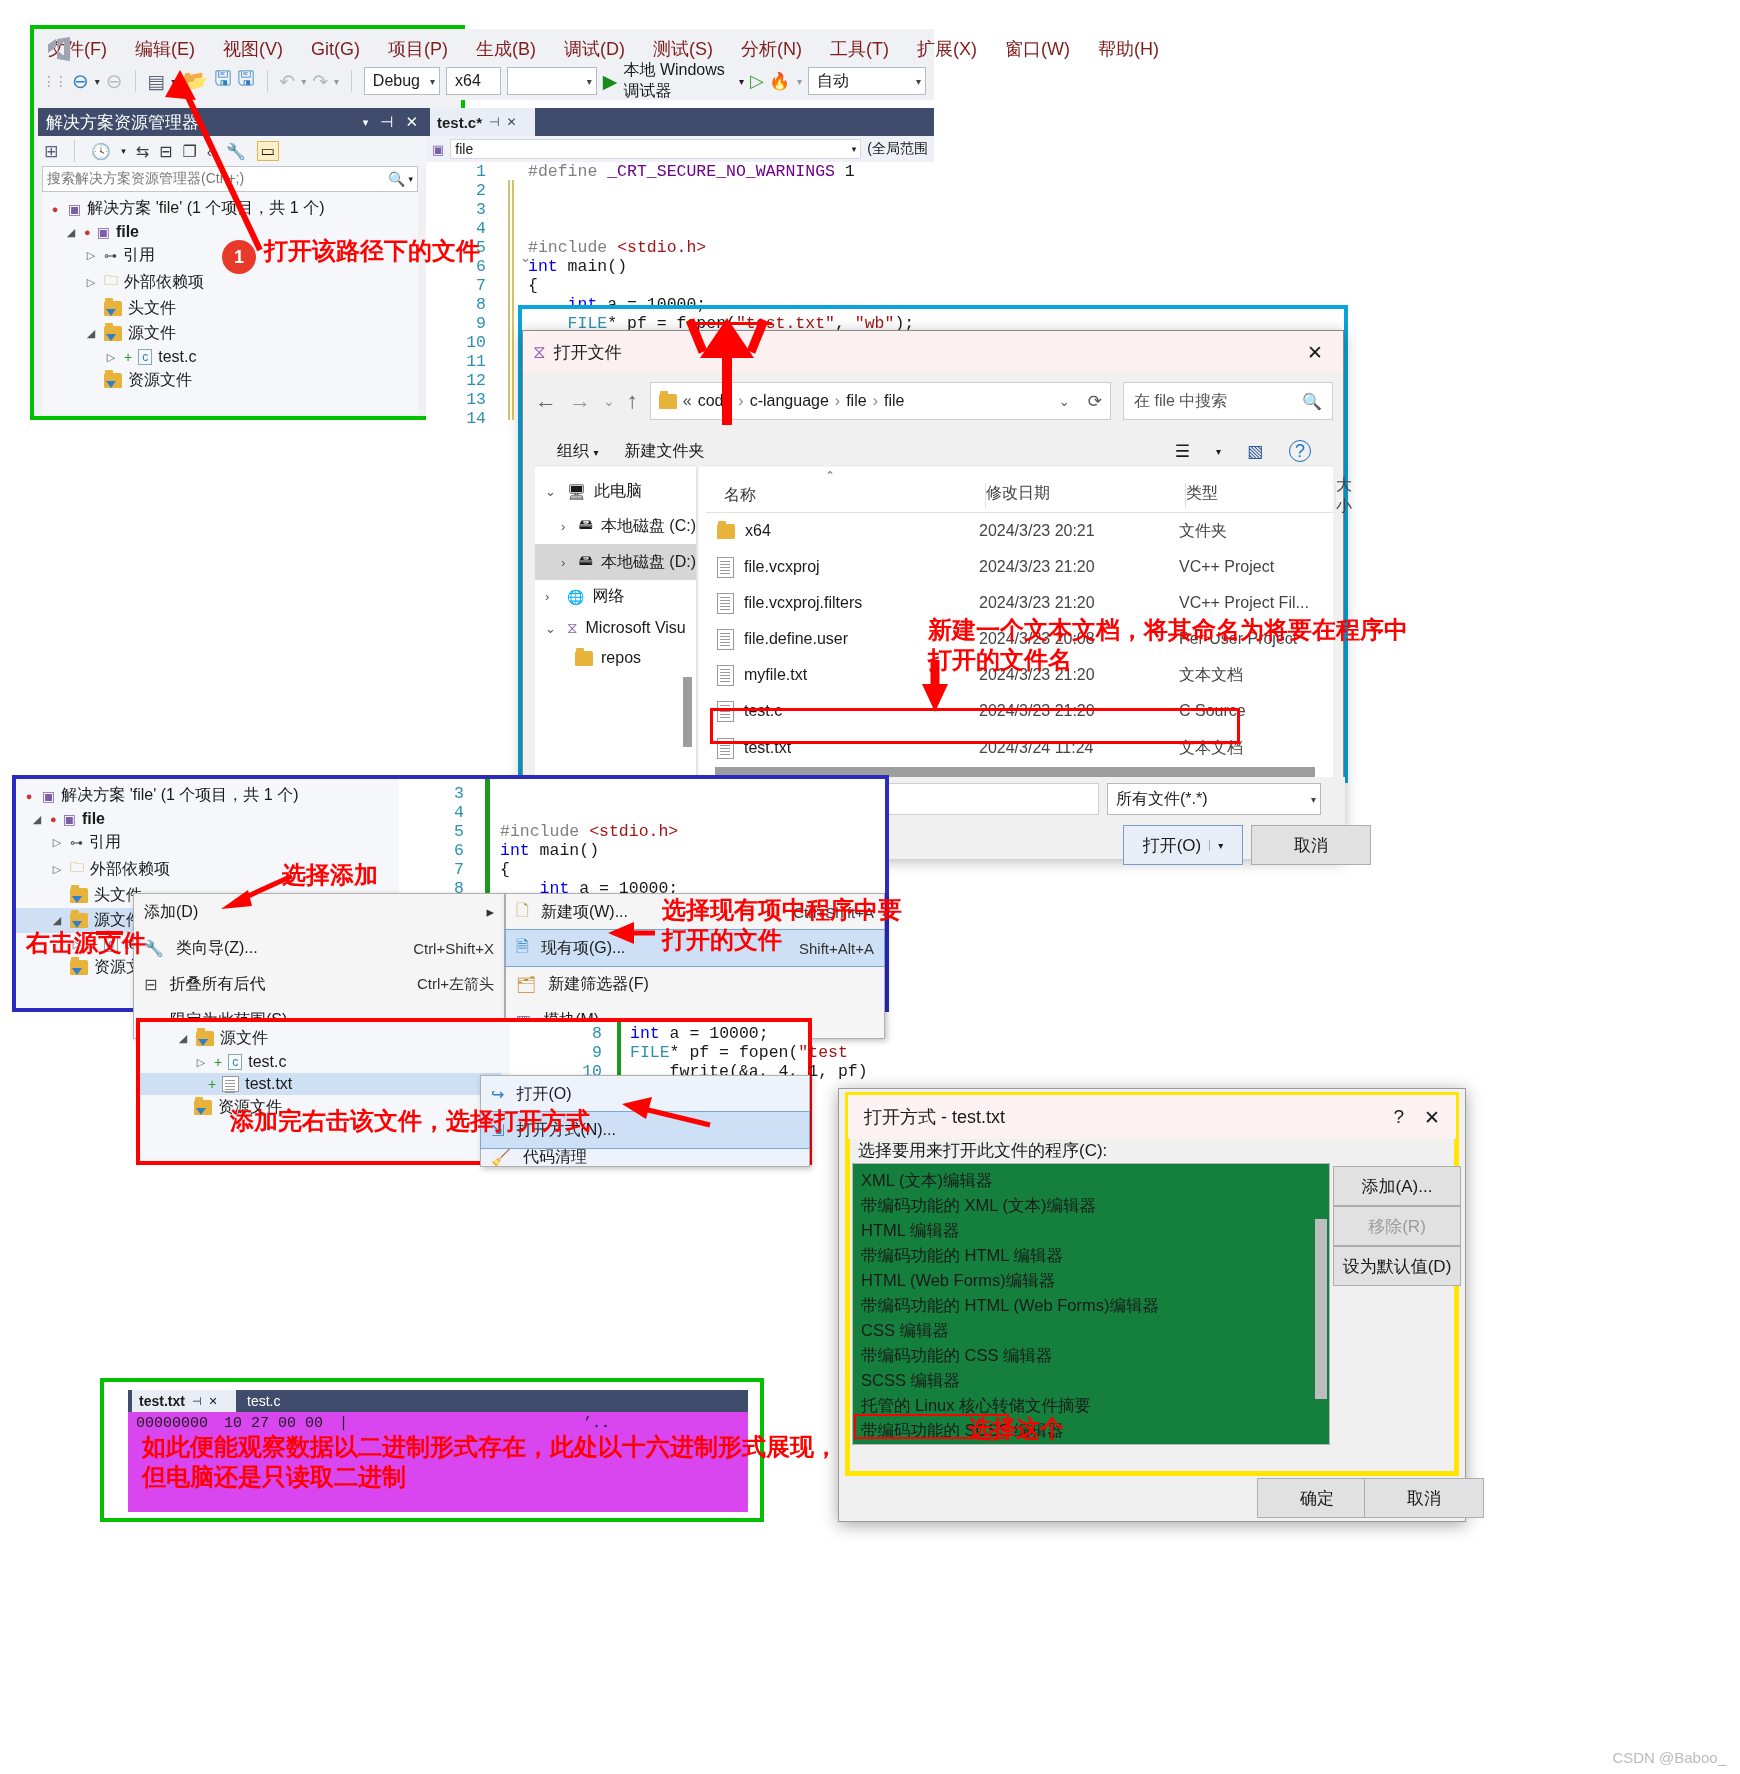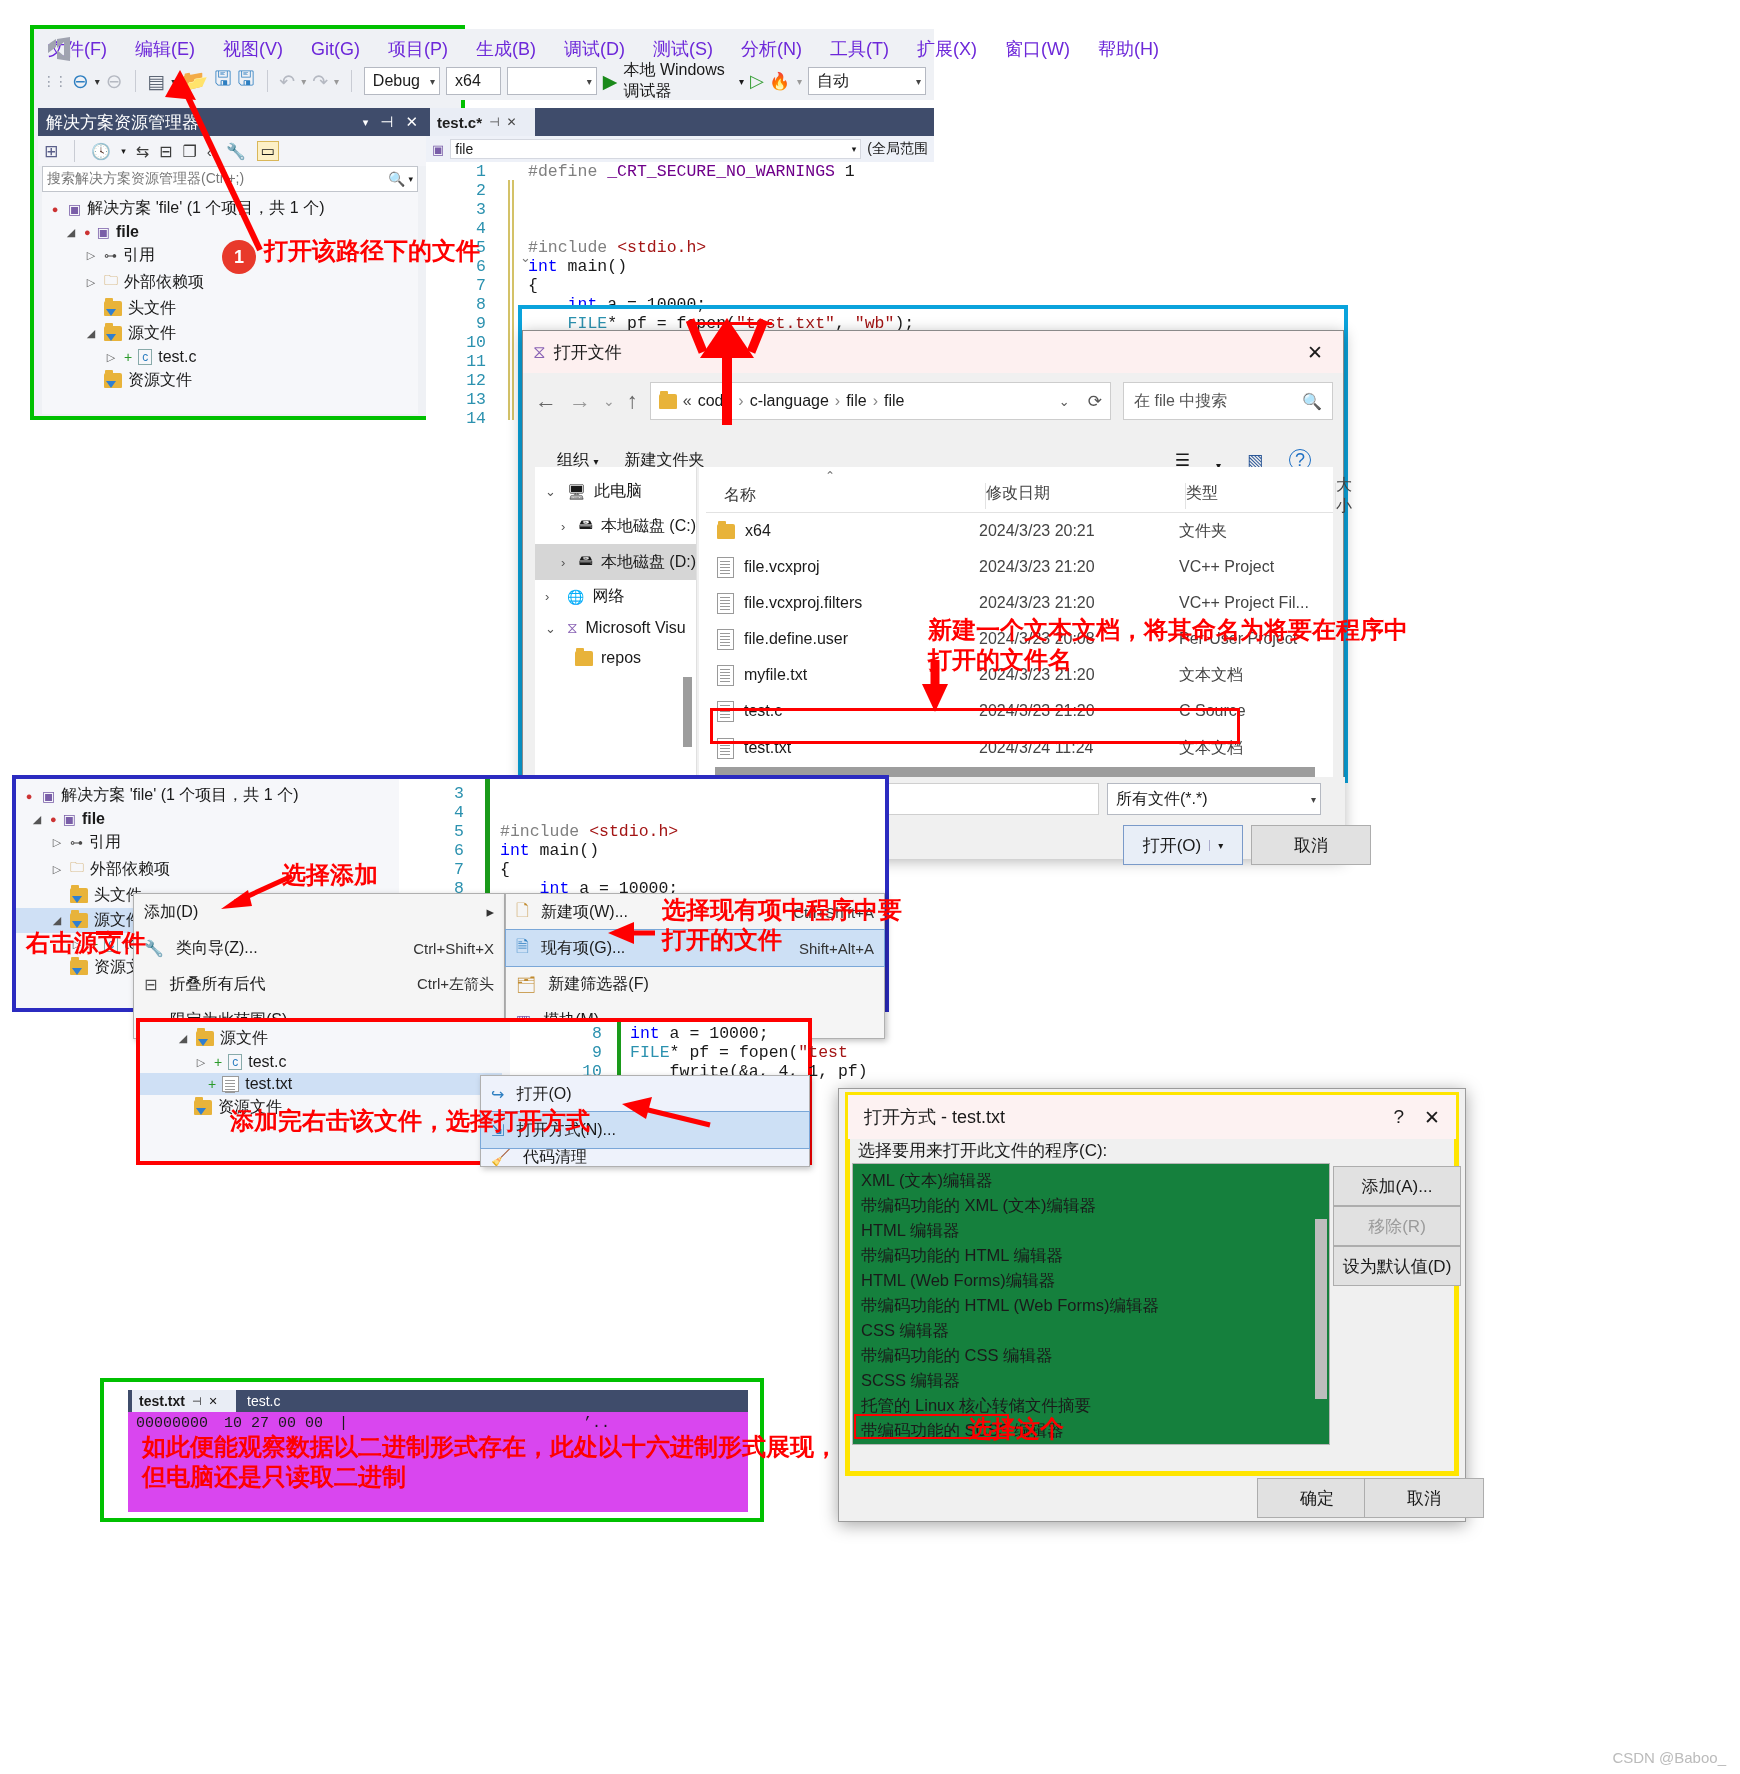--- a/index.html
+++ b/index.html
@@ -8,21 +8,21 @@
     width:1740px; height:1774px; position:relative;
     background:#ffffff;
     font-family:"Liberation Sans","DejaVu Sans",sans-serif;
     font-size:15px; color:#1a1a1a;
     overflow:hidden;
   }
   .abs { position:absolute; }
 
   
   .vs-menubar { background:#eff1f5; display:flex; align-items:center; height:40px; }
-  .vs-menubar .mi { padding:0 14px; font-size:18px; color:#6d28d9; white-space:nowrap;}
+  .vs-menubar .mi { padding:0 14px; font-size:18px; color:#7f1d1d; white-space:nowrap;}
   .vs-toolbar { background:#eff1f5; display:flex; align-items:center; height:40px; gap:6px; padding:0 8px;}
   .vs-panel-title { background:#3f4c6b; color:#fff; font-size:17px; padding:4px 8px; display:flex; align-items:center;}
   .sep { width:1px; height:22px; background:#c9ccd4; margin:0 6px;}
   .combo { background:#fff; border:1px solid #b5b9c2; height:28px; display:flex; align-items:center;
            padding:0 4px 0 8px; font-size:16px; justify-content:space-between;}
   .combo .car { font-size:10px; color:#444; margin-left:10px;}
 
   
   .tree-row { display:flex; align-items:center; gap:6px; font-size:16px; padding:2px 0; white-space:nowrap;}
   .tw { width:14px; text-align:center; color:#555; font-size:11px; flex:0 0 14px;}
@@ -310,21 +310,21 @@
       </span>
       <span style="color:#555;font-size:13px;">⌄</span>
       <span style="color:#555;font-size:17px;margin-left:12px;">⟳</span>
     </div>
     <div class="srch-bar" style="width:210px;">
       <span style="color:#555;">在 file 中搜索</span>
       <span style="color:#555;">🔍</span>
     </div>
   </div>
 
-  <div class="abs cmdbar" style="left:12px;top:100px;width:798px;align-items:flex-end;">
+  <div class="abs cmdbar" style="left:12px;top:100px;width:798px;">
     <span><span>组织</span> <span style="font-size:10px;">▾</span></span>
     <span>新建文件夹</span>
     <span style="flex:1"></span>
     <span style="font-size:17px;">☰</span>
     <span style="font-size:10px;">▾</span>
     <span style="font-size:17px;color:#2b5797;">▧</span>
     <span style="color:#1d6fc4;font-size:18px;border:1px solid #1d6fc4;border-radius:50%;width:22px;height:22px;display:flex;align-items:center;justify-content:center;">?</span>
   </div>
 
   <div class="abs navpane" style="left:12px;top:136px;width:162px;height:320px;border-right:1px solid #e0e0e0;padding-top:8px;">

